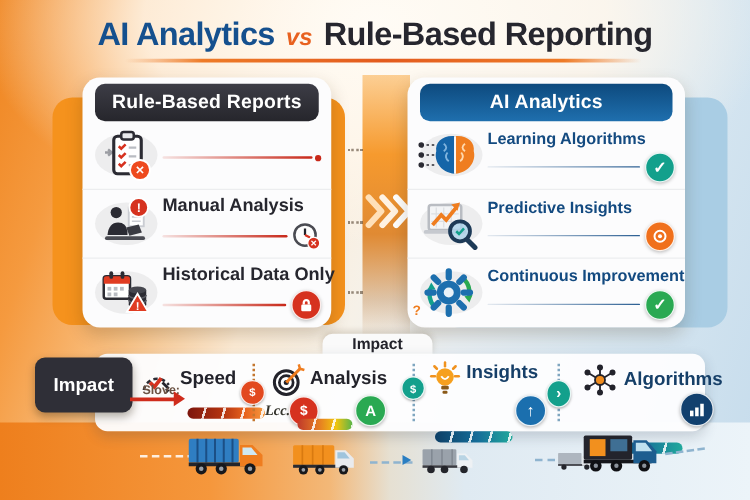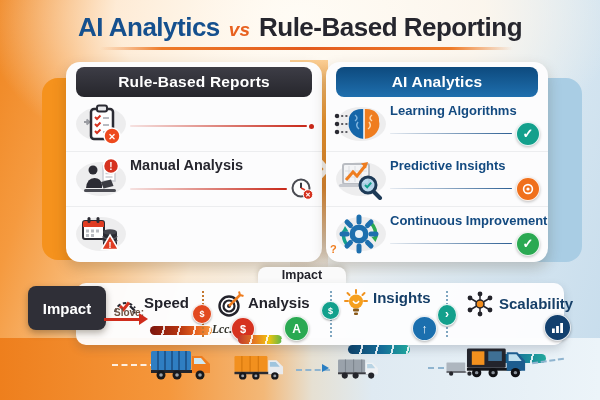--- a/index.html
+++ b/index.html
@@ -23,21 +23,21 @@
   .mid-band{left:290px;top:60px;width:38px;height:212px;
       background:linear-gradient(180deg,rgba(250,172,72,.55),#f69a2e 30%,#e08a33 60%,rgba(190,130,70,.4) 85%,rgba(190,130,70,0));}
   .chev{top:155px;}
   .dotline{border-top:2px dotted rgba(70,50,30,.55);width:12px;height:0;}
   .dotline.blue{border-top-color:rgba(60,80,100,.5);}
   
   .shadow-rect{border-radius:16px;}
   .shadow-left{left:42px;top:78px;width:234px;height:182px;background:#f5921d;}
   .shadow-right{left:352px;top:78px;width:230px;height:184px;background:#a9cde4;}
   .panel{border-radius:14px;background:#fcfcfd;box-shadow:0 6px 14px rgba(70,45,15,.22);}
-  .left-panel{left:66px;top:62px;width:256px;height:200px;}
+  .left-panel{left:66px;top:62px;width:199px;height:200px;}
   .right-panel{left:326px;top:62px;width:222px;height:200px;}
   .panel-header{margin:5px 10px 0;height:30px;line-height:30px;border-radius:8px;text-align:center;
       color:#fff;font-weight:700;font-size:15.5px;letter-spacing:.2px;}
   .panel-header.dark{background:linear-gradient(180deg,#3d3d46,#26262c);}
   .panel-header.blue{background:linear-gradient(180deg,#0d4a7e,#1f6fae);}
   .rows{display:flex;flex-direction:column;}
   .row{height:54px;display:flex;align-items:center;padding:0 8px 0 6px;}
   .row + .row{border-top:1px solid #ecedef;}
   .icon-wrap{width:58px;height:46px;position:relative;display:flex;align-items:center;justify-content:center;flex:0 0 58px;}
   .icon-wrap::before{content:"";position:absolute;width:50px;height:34px;border-radius:50%;background:#ededee;}
@@ -180,20 +180,32 @@
                 <rect x="12" y="22" width="3" height="3"></rect>
               </g>
             <rect x="24" y="20" width="14" height="12" fill="#2b2b33"></rect>
             <ellipse cx="31" cy="20" rx="7" ry="2.8" fill="#45464e"></ellipse>
             <path d="M24,24 a7,2.8 0 0 0 14,0 M24,28 a7,2.8 0 0 0 14,0" stroke="#5a5b63" stroke-width="1.2" fill="none"></path>
             <ellipse cx="31" cy="32" rx="7" ry="2.8" fill="#2b2b33"></ellipse>
             <path d="M31,23 l8.5,14.5 h-17 z" fill="#e03c22" stroke="#fff" stroke-width="1.5"></path>
             <text x="31" y="36" text-anchor="middle" font-size="9" font-weight="bold" fill="#fff">!</text>
           </svg>
         </div>
+        <div class="row-text">
+          <div class="row-label">Historical Data Only</div>
+          <div class="line-row">
+              <div class="line"></div>
+            <span class="badge-circ b22 redbg">
+              <svg width="12" height="12" viewBox="0 0 12 12">
+                  <rect x="2" y="5.5" width="8" height="5.5" rx="1" fill="#fff"></rect>
+                  <path d="M4,5.5 V4 a2,2 0 0 1 4,0 v1.5" stroke="#fff" stroke-width="1.8" fill="none"></path>
+                </svg>
+            </span>
+          </div>
+        </div>
       </div>
     </div>
   </div>
 
   <div class="abs shadow-rect shadow-right"></div>
   <div class="abs panel right-panel">
     <div class="panel-header blue">AI Analytics</div>
     <div class="rows">
       <div class="row">
         <div class="icon-wrap">
@@ -332,21 +344,21 @@
       <g fill="#23232b">
         <circle cx="14" cy="4" r="2.4"></circle>
           <circle cx="24" cy="8" r="2.4"></circle>
           <circle cx="24" cy="20" r="2.4"></circle>
           <circle cx="14" cy="24" r="2.4"></circle>
           <circle cx="4" cy="20" r="2.4"></circle>
           <circle cx="4" cy="8" r="2.4"></circle>
       </g>
       <circle cx="14" cy="14" r="4" fill="#f08c1e" stroke="#23232b" stroke-width="1.5"></circle>
     </svg>
-    <div class="abs m-label navy" style="left:423px;top:12px;">Scalability</div>
+    <div class="abs m-label navy" style="left:423px;top:12px;">Algorithms</div>
     <div class="abs seg cool" style="left:396px;top:44px;width:74px;"></div>
     <div class="abs m-badge" style="left:468px;top:31px;width:25px;height:25px;background:#12406e;">
       <svg width="13" height="13" viewBox="0 0 13 13">
           <g fill="#fff">
             <rect x="1" y="7.5" width="2.8" height="4.5"></rect>
             <rect x="5.1" y="5" width="2.8" height="7"></rect>
             <rect x="9.2" y="2" width="2.8" height="10"></rect>
           </g>
         </svg>
     </div>

